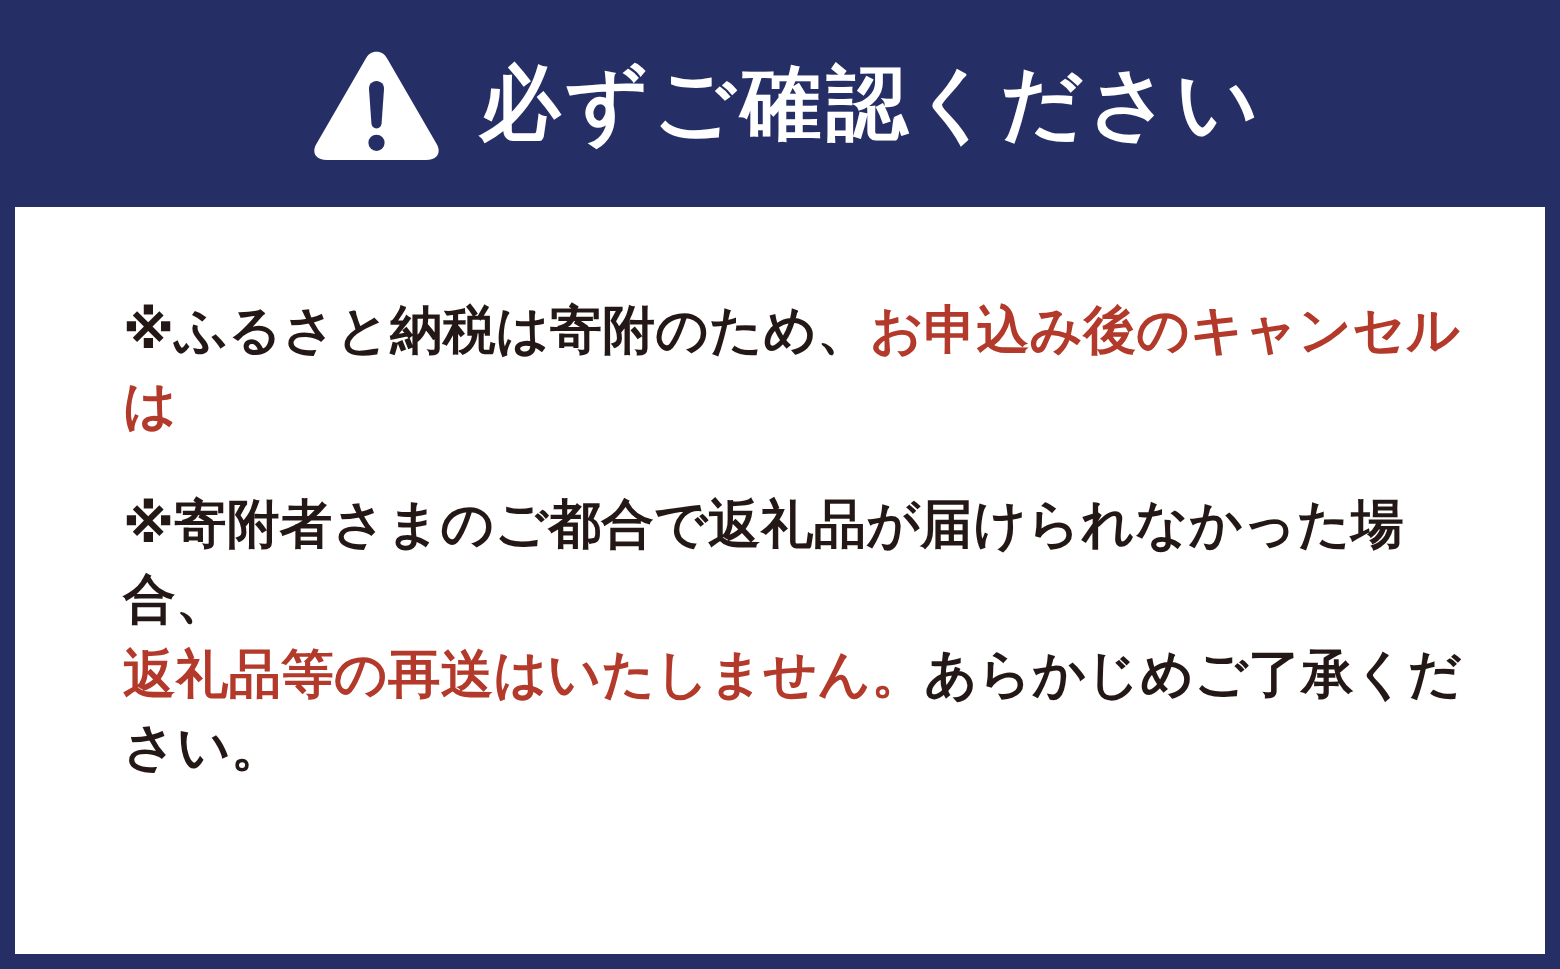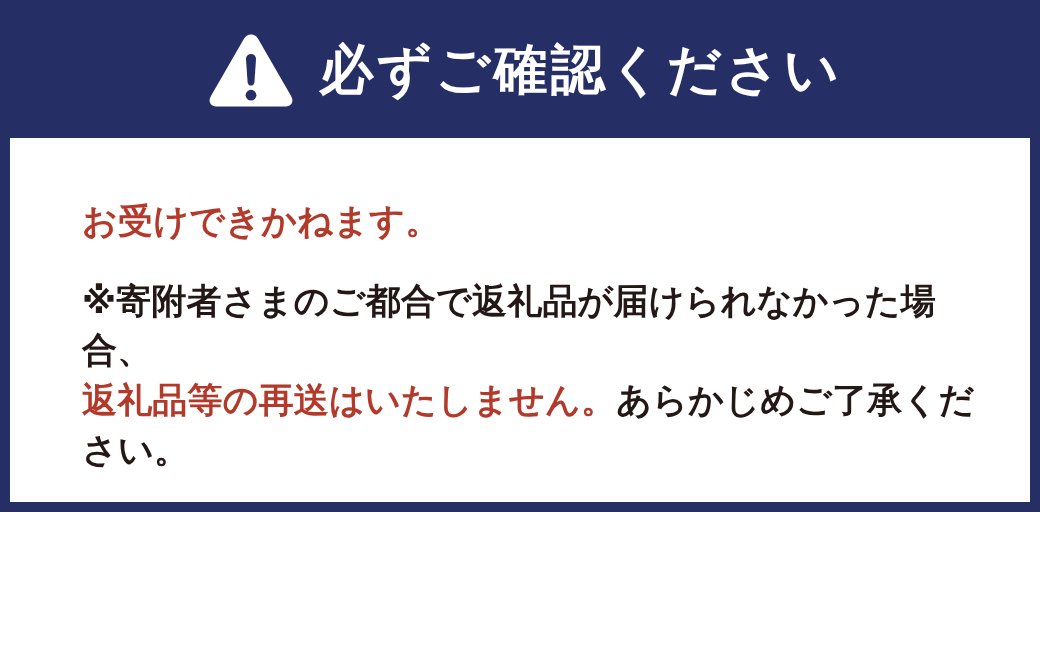--- a/index.html
+++ b/index.html
@@ -9,21 +9,21 @@
   body {
     width: 1040px;
     height: 646px;
     background: #ffffff;
     font-family: "Liberation Sans", "DejaVu Sans", sans-serif;
     overflow: hidden;
   }
 
   .notice-card {
     width: 1040px;
-    height: 512px;
+    height: 646px;
     box-sizing: border-box;
     background: #252f66;
     display: flex;
     flex-direction: column;
   }
 
   
   .notice-header {
     height: 138px;
     min-height: 138px;
@@ -112,21 +112,21 @@
       <circle cx="43" cy="63.2" r="5.4" fill="#252f66"></circle>
     </svg>
     <div class="notice-title">必ずご確認ください</div>
   </div>
 
   <div class="notice-body-frame">
     <div class="notice-body">
 
       <p class="notice-item">
         <span class="line-break">
-          <span class="txt-red">お受けできかねます。</span>
+          <span class="marker">※</span><span class="txt-dark">ふるさと納税は寄附のため、</span><span class="txt-red">お申込み後のキャンセルは</span>
         </span>
       </p>
 
 
       <p class="notice-item">
         <span class="line-break">
           <span class="marker">※</span><span class="txt-dark">寄附者さまのご都合で返礼品が届けられなかった場合、</span>
         </span>
         <span class="line-break">
           <span class="txt-red">返礼品等の再送はいたしません。</span><span class="txt-dark">あらかじめご了承ください。</span>

